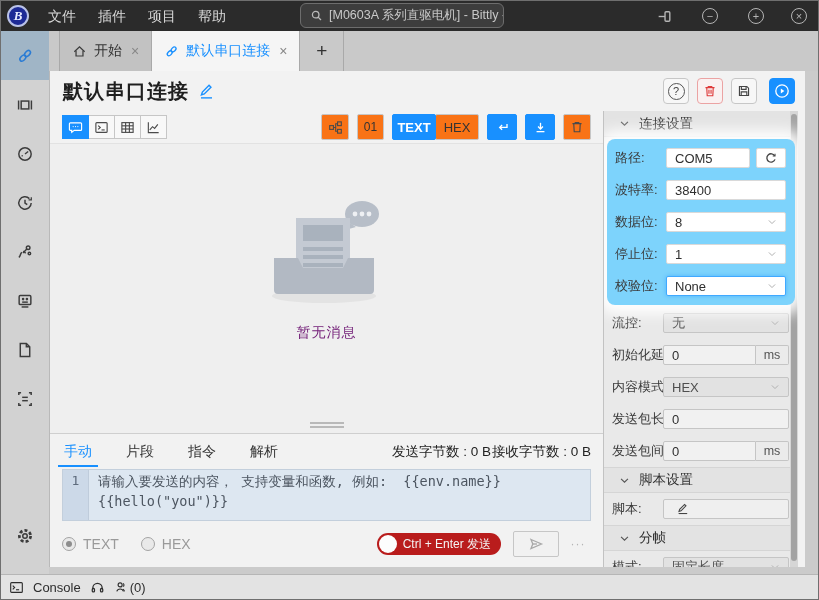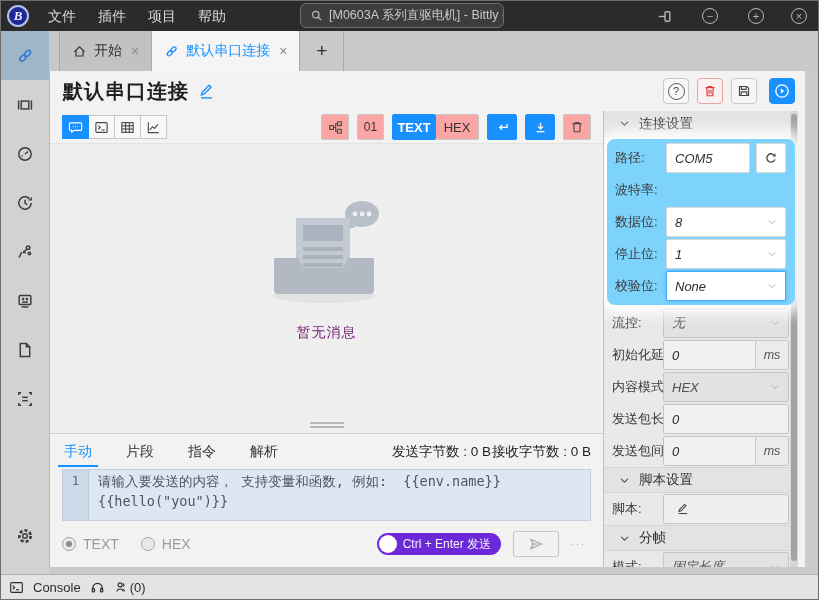--- a/index.html
+++ b/index.html
@@ -42,21 +42,21 @@
   .hdr-btn.danger { border-color:#eba3a3; color:#df3b3b; background:#faf1f1; }
   .hdr-btn.primary { background:#1890ff; border-color:#1890ff; color:#fff; margin-left:4px; }
 
   
   .main-col { position:absolute; left:0; top:40px; width:553px; bottom:0; display:flex; flex-direction:column; }
   .toolbar { height:32px; display:flex; align-items:center; padding:0 12px; }
   .tb { height:24px; min-width:27px; border:1px solid #c6c6c6; background:#f8f8f8; display:flex; align-items:center; justify-content:center; color:#4a4a4a; }
   .tb + .tb { margin-left:-1px; }
   .tb.blue { background:#1890ff; border-color:#1890ff; color:#fff; position:relative; z-index:1; }
   .tb-right { margin-left:auto; display:flex; align-items:center; }
-  .tbtn { height:26px; border:1px solid #c6c6c6; background:#fca5a5; border-radius:2px; display:flex; align-items:center; justify-content:center; color:#4a4a4a; }
+  .tbtn { height:26px; border:1px solid #c6c6c6; background:#f97316; border-radius:2px; display:flex; align-items:center; justify-content:center; color:#4a4a4a; }
   .gap { margin-left:8px; }
   .badge01 { width:27px; font-size:12px; color:#333; }
   .seg { width:44px; font-size:13px; font-weight:bold; }
   .seg.on { background:#1890ff; border-color:#1890ff; color:#fff; z-index:1; }
   .seg.off { color:#333; margin-left:-1px; font-weight:normal; }
   .icon-blue { width:30px; background:#1890ff; border-color:#1890ff; color:#fff; }
   .w28 { width:28px; }
 
   .msg-area { flex:1; position:relative; background:#efefef; border-top:1px solid #e2e2e2; }
   .empty-wrap { position:absolute; left:50%; top:48px; transform:translateX(-50%); text-align:center; }
@@ -71,32 +71,32 @@
   .ctab.active { color:#1890ff; }
   .ctab.active::after { content:""; position:absolute; left:-4px; right:-4px; bottom:2px; height:2px; background:#1890ff; }
   .cstats { margin-left:auto; font-size:13.5px; color:#222; display:flex; gap:1px; }
   .editor { height:52px; background:#dde7f1; border:1px solid #c3cfdc; display:flex; overflow:hidden; }
   .gutter { width:26px; background:#ccd9e8; border-right:1px solid #bfccdb; color:#5e6c7d; font:13px "DejaVu Sans Mono", monospace; text-align:center; padding-top:3px; }
   .ed-text { flex:1; padding:1px 9px; font:13.5px/1.5 "DejaVu Sans Mono", monospace; color:#4c5560; white-space:pre-wrap; }
   .ctrl-row { flex:1; display:flex; align-items:center; }
   .radio { width:14px; height:14px; border:1.4px solid #a3a3a3; border-radius:50%; display:flex; align-items:center; justify-content:center; margin-right:7px; background:#e9e9e9; }
   .radio .dot { width:6px; height:6px; border-radius:50%; background:#8d8d8d; }
   .radio-label { font-size:14px; color:#9a9a9a; margin-right:22px; }
-  .switch { margin-left:auto; height:22px; border-radius:11px; background:#6d28d9; display:flex; align-items:center; padding:0 10px 0 2px; color:#f4f4f4; font-size:12px; gap:6px; }
+  .switch { margin-left:auto; height:22px; border-radius:11px; background:#b91c1c; display:flex; align-items:center; padding:0 10px 0 2px; color:#f4f4f4; font-size:12px; gap:6px; }
   .knob { width:18px; height:18px; border-radius:50%; background:#fdfdfd; }
   .send-btn { width:46px; height:26px; margin-left:12px; border:1px solid #c6c6c6; background:#f1f1f1; border-radius:2px; display:flex; align-items:center; justify-content:center; color:#a8a8a8; }
   .more-btn { width:26px; height:26px; margin-left:6px; display:flex; align-items:center; justify-content:center; color:#b5b5b5; font-size:12px; letter-spacing:1px; }
 
   
   .settings { position:absolute; left:553px; top:40px; width:195px; bottom:0; background:#e9e9e9; border-left:1px solid #c2c2c2; font-size:13px; overflow:hidden; }
   .sec-head { height:26px; display:flex; align-items:center; gap:9px; padding-left:15px; color:#2f2f2f; background:#e3e3e3; border-top:1px solid #d5d5d5; border-bottom:1px solid #d5d5d5; font-size:13.5px; }
   .sec-head:first-child { border-top:none; }
   .srow { height:32px; display:flex; align-items:center; padding:0 9px 0 8px; }
   .lbl { width:51px; flex:none; white-space:nowrap; overflow:hidden; color:#3a3a3a; }
-  .ctrl { flex:1; display:flex; height:30px; min-width:0;font-style:italic; }
+  .ctrl { flex:1; display:flex; height:20px; min-width:0; }
   .inp { flex:1; min-width:0; background:#f1f1f1; border:1px solid #c5c5c5; border-radius:2px; padding:0 8px; display:flex; align-items:center; color:#2f2f2f; overflow:hidden; }
   .sel { justify-content:space-between; }
   .sel .chev { color:#b0b0b0; flex:none; }
   .sel.disabled { background:#e2e2e2; color:#4f4f4f; }
   .addon { width:33px; flex:none; border:1px solid #c5c5c5; border-left:none; background:#ebebeb; display:flex; align-items:center; justify-content:center; color:#555; font-size:12.5px; border-radius:0 2px 2px 0; }
   .mini-btn { width:30px; flex:none; margin-left:6px; border:1px solid #c9c9c9; background:#fafafa; border-radius:2px; display:flex; align-items:center; justify-content:center; color:#444; }
   .spotlight { background:#7dd3fc; border-radius:8px; margin:2px 3px; padding:3px 0; box-shadow:0 0 14px 9px rgba(255,255,255,0.95); position:relative; z-index:2; }
   .spotlight .inp { background:#fff; border-color:#d9d9d9; }
   .spotlight .mini-btn { background:#fff; border-color:#d9d9d9; }
   .inp.focused { border:1.5px solid #40a9ff; box-shadow:0 0 4px rgba(24,144,255,0.45); }
@@ -432,20 +432,23 @@
           <div class="mini-btn">
             <svg width="14" height="14" viewBox="0 0 16 16" fill="none" stroke="currentColor" stroke-width="1.5">
                 <path d="M12.6 9.6a4.8 4.8 0 1 1-.4-4.1"></path>
                 <path d="M12.6 3.2v2.6H10" stroke-width="1.2"></path>
               </svg>
           </div>
         </div>
       </div>
       <div class="srow">
         <span class="lbl">波特率:</span>
+        <div class="ctrl">
+            <div class="inp">38400</div>
+          </div>
       </div>
       <div class="srow">
         <span class="lbl">数据位:</span>
         <div class="ctrl">
             <div class="inp sel">
               <span>8</span>
               <span class="chev">
                 <svg width="10" height="10" viewBox="0 0 16 16" fill="none" stroke="currentColor" stroke-width="1.6">
                   <path d="M3 5.5l5 5 5-5"></path>
                 </svg>

